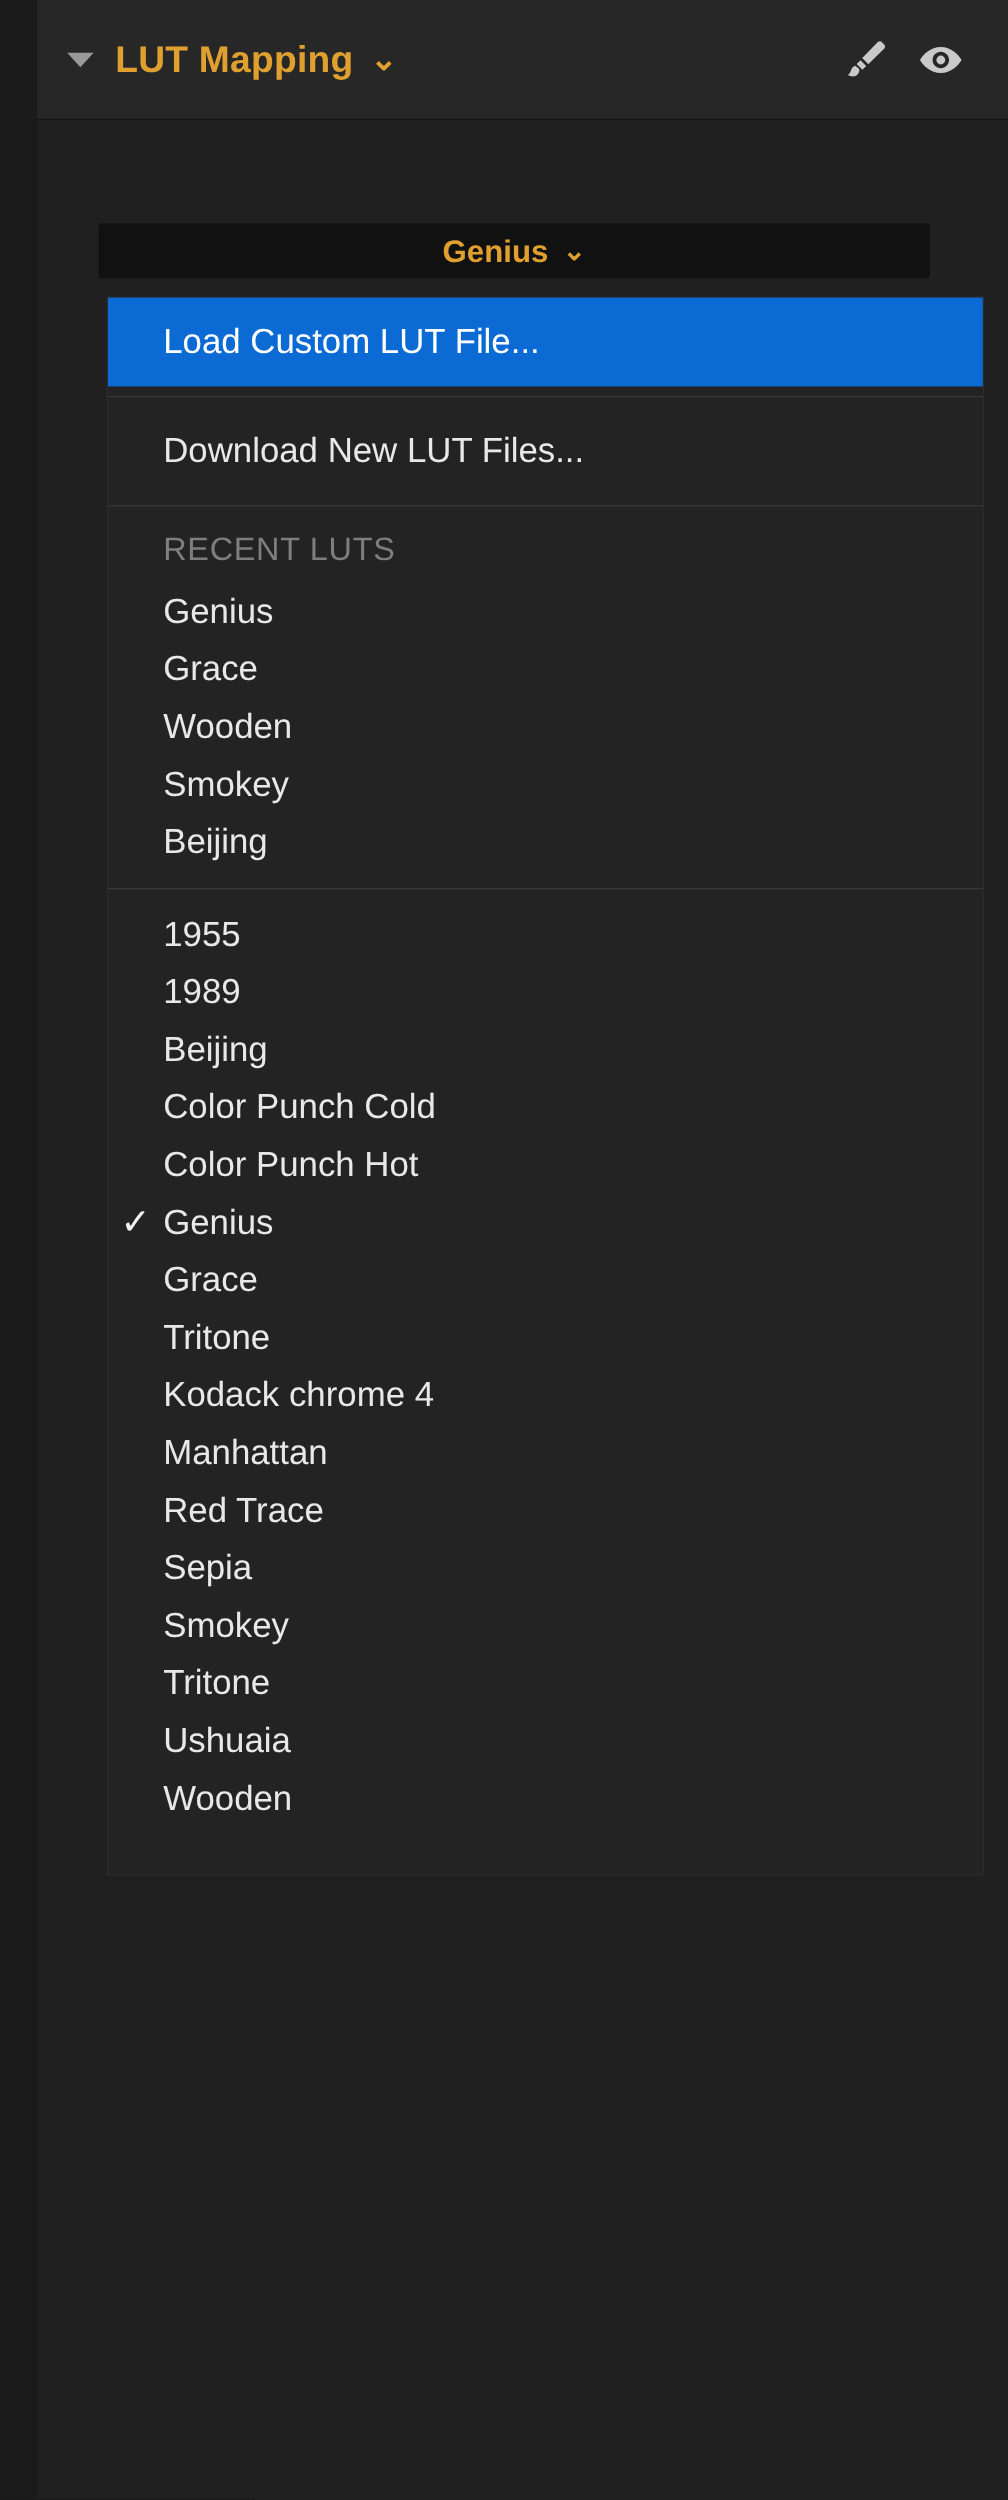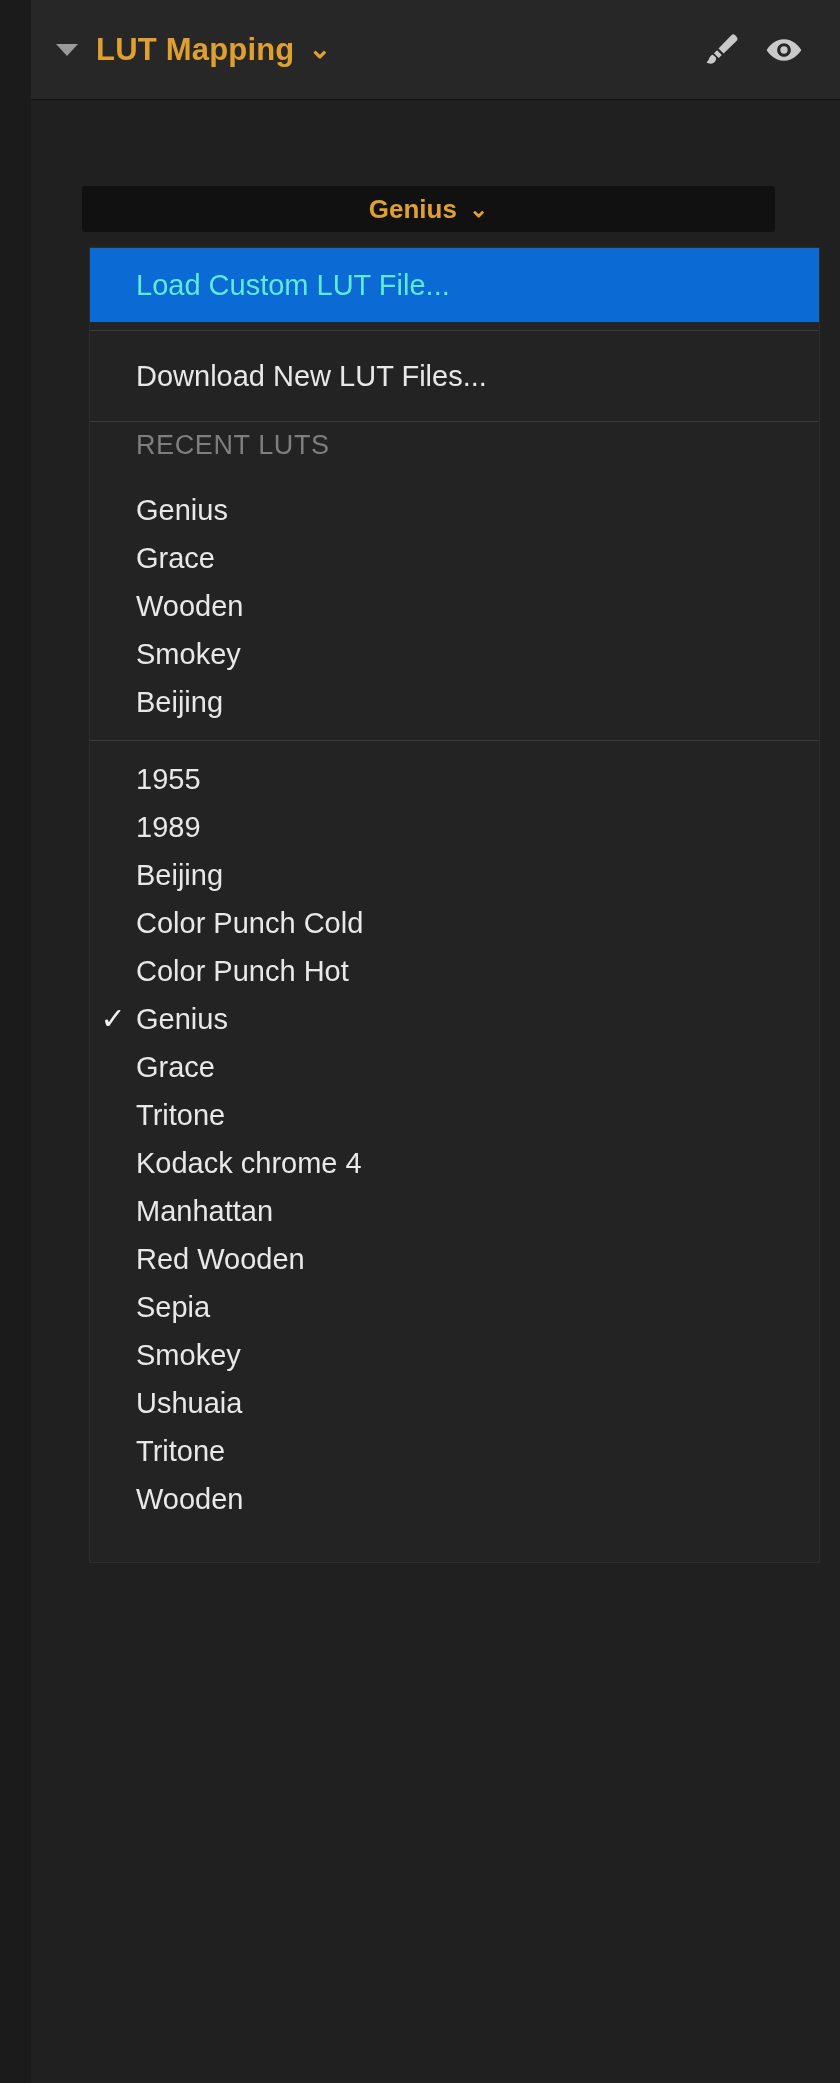--- a/index.html
+++ b/index.html
@@ -130,34 +130,35 @@
     color: #f0f0f0;
     line-height: 1;
   }
   .menu-item .mi-label { flex: 1 1 auto; }
 
   .menu-item.action { height: 74px; }
   .menu-item.action .mi-label { font-weight: normal; }
 
   .menu-item.highlighted {
     background: #0b6ad4;
-    color: #5eead4;
+    color: #ffffff;
   }
 
   .menu-sep {
     height: 1px;
     background: #3a3a3a;
     margin: 0;
   }
   .menu-gap-sm { height: 8px; }
   .menu-gap-md { height: 14px; }
 
   .section-head {
     height: 56px;
     display: flex;
+    align-items: center;
     color: #7e7e7e;
     font-size: 27px;
     letter-spacing: 0.6px;
   }
   .section-head .mi-check { width: 46px; flex: 0 0 46px; }
 
   .menu-item.compact { height: 48px; }
 </style>
 </head>
 <body>
@@ -275,36 +276,36 @@
   <div class="menu-item compact">
     <span class="mi-check"></span>
     <span class="mi-label">Kodack chrome  4</span>
   </div>
   <div class="menu-item compact">
     <span class="mi-check"></span>
     <span class="mi-label">Manhattan</span>
   </div>
   <div class="menu-item compact">
     <span class="mi-check"></span>
-    <span class="mi-label">Red Wooden</span>
+    <span class="mi-label">Red Trace</span>
   </div>
   <div class="menu-item compact">
     <span class="mi-check"></span>
     <span class="mi-label">Sepia</span>
   </div>
   <div class="menu-item compact">
     <span class="mi-check"></span>
     <span class="mi-label">Smokey</span>
   </div>
   <div class="menu-item compact">
     <span class="mi-check"></span>
+    <span class="mi-label">Tritone</span>
+  </div>
+  <div class="menu-item compact">
+    <span class="mi-check"></span>
     <span class="mi-label">Ushuaia</span>
   </div>
   <div class="menu-item compact">
     <span class="mi-check"></span>
-    <span class="mi-label">Tritone</span>
-  </div>
-  <div class="menu-item compact">
-    <span class="mi-check"></span>
     <span class="mi-label">Wooden</span>
   </div>
 
 </div>
 
 </body></html>

